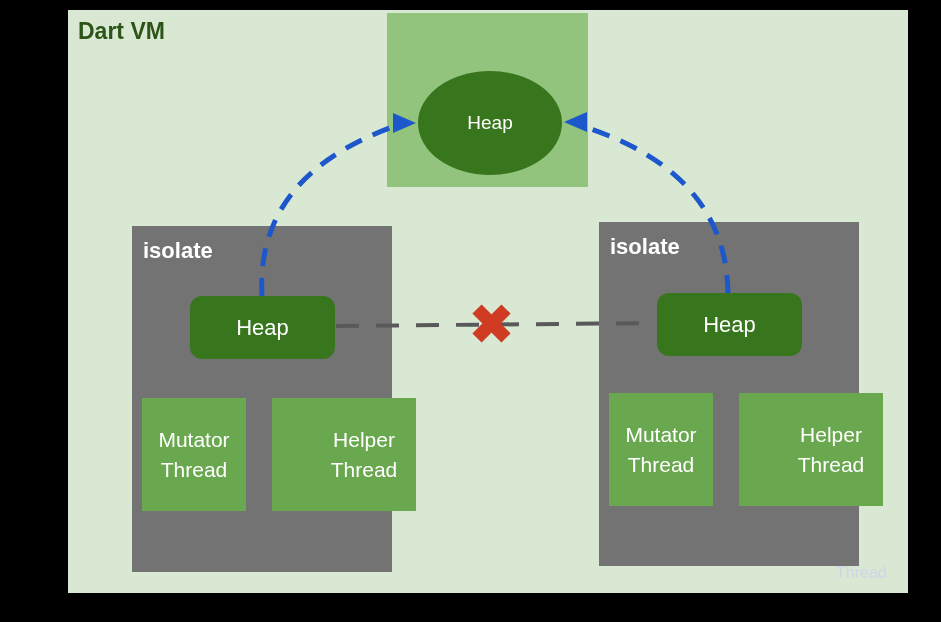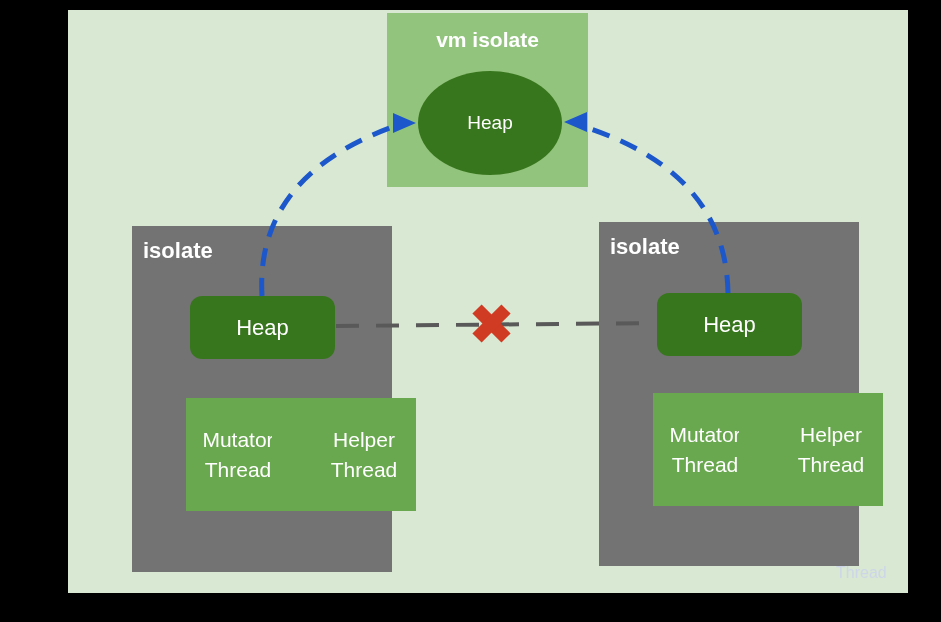--- a/index.html
+++ b/index.html
@@ -90,21 +90,21 @@
     display: flex;
     align-items: center;
     justify-content: center;
     text-align: center;
     color: #ffffff;
     font-size: 21px;
     line-height: 1.42;
   }
   .isolate-box.left  .thread-box { top: 172px; }
   .isolate-box.right .thread-box { top: 171px; }
-  .thread-box.mutator { left: 10px; margin-left: 44px; }
+  .thread-box.mutator { left: 10px; }
   .thread-box.helper  { left: 140px; padding-left: 40px; }
   .watermark {
     position: absolute;
     left: 768px; top: 554px;
     font-size: 16px;
     color: rgba(203, 212, 235, 0.9);
   }
   .overlay {
     position: absolute;
     left: 0; top: 0;
@@ -112,23 +112,23 @@
     pointer-events: none;
   }
 </style>
 </head>
 <body>
 
 <div class="canvas">
 
   <div class="vm-container">
 
+    <div class="vm-title">Dart VM</div>
 
     <div class="vm-isolate-box">
-      <div class="vm-isolate-label">vm isolate</div>
       <div class="heap-ellipse">
         <span>Heap</span>
       </div>
     </div>
 
     <div class="isolate-box left">
       <div class="isolate-label">isolate</div>
       <div class="heap-rect">
         <span>Heap</span>
       </div>

